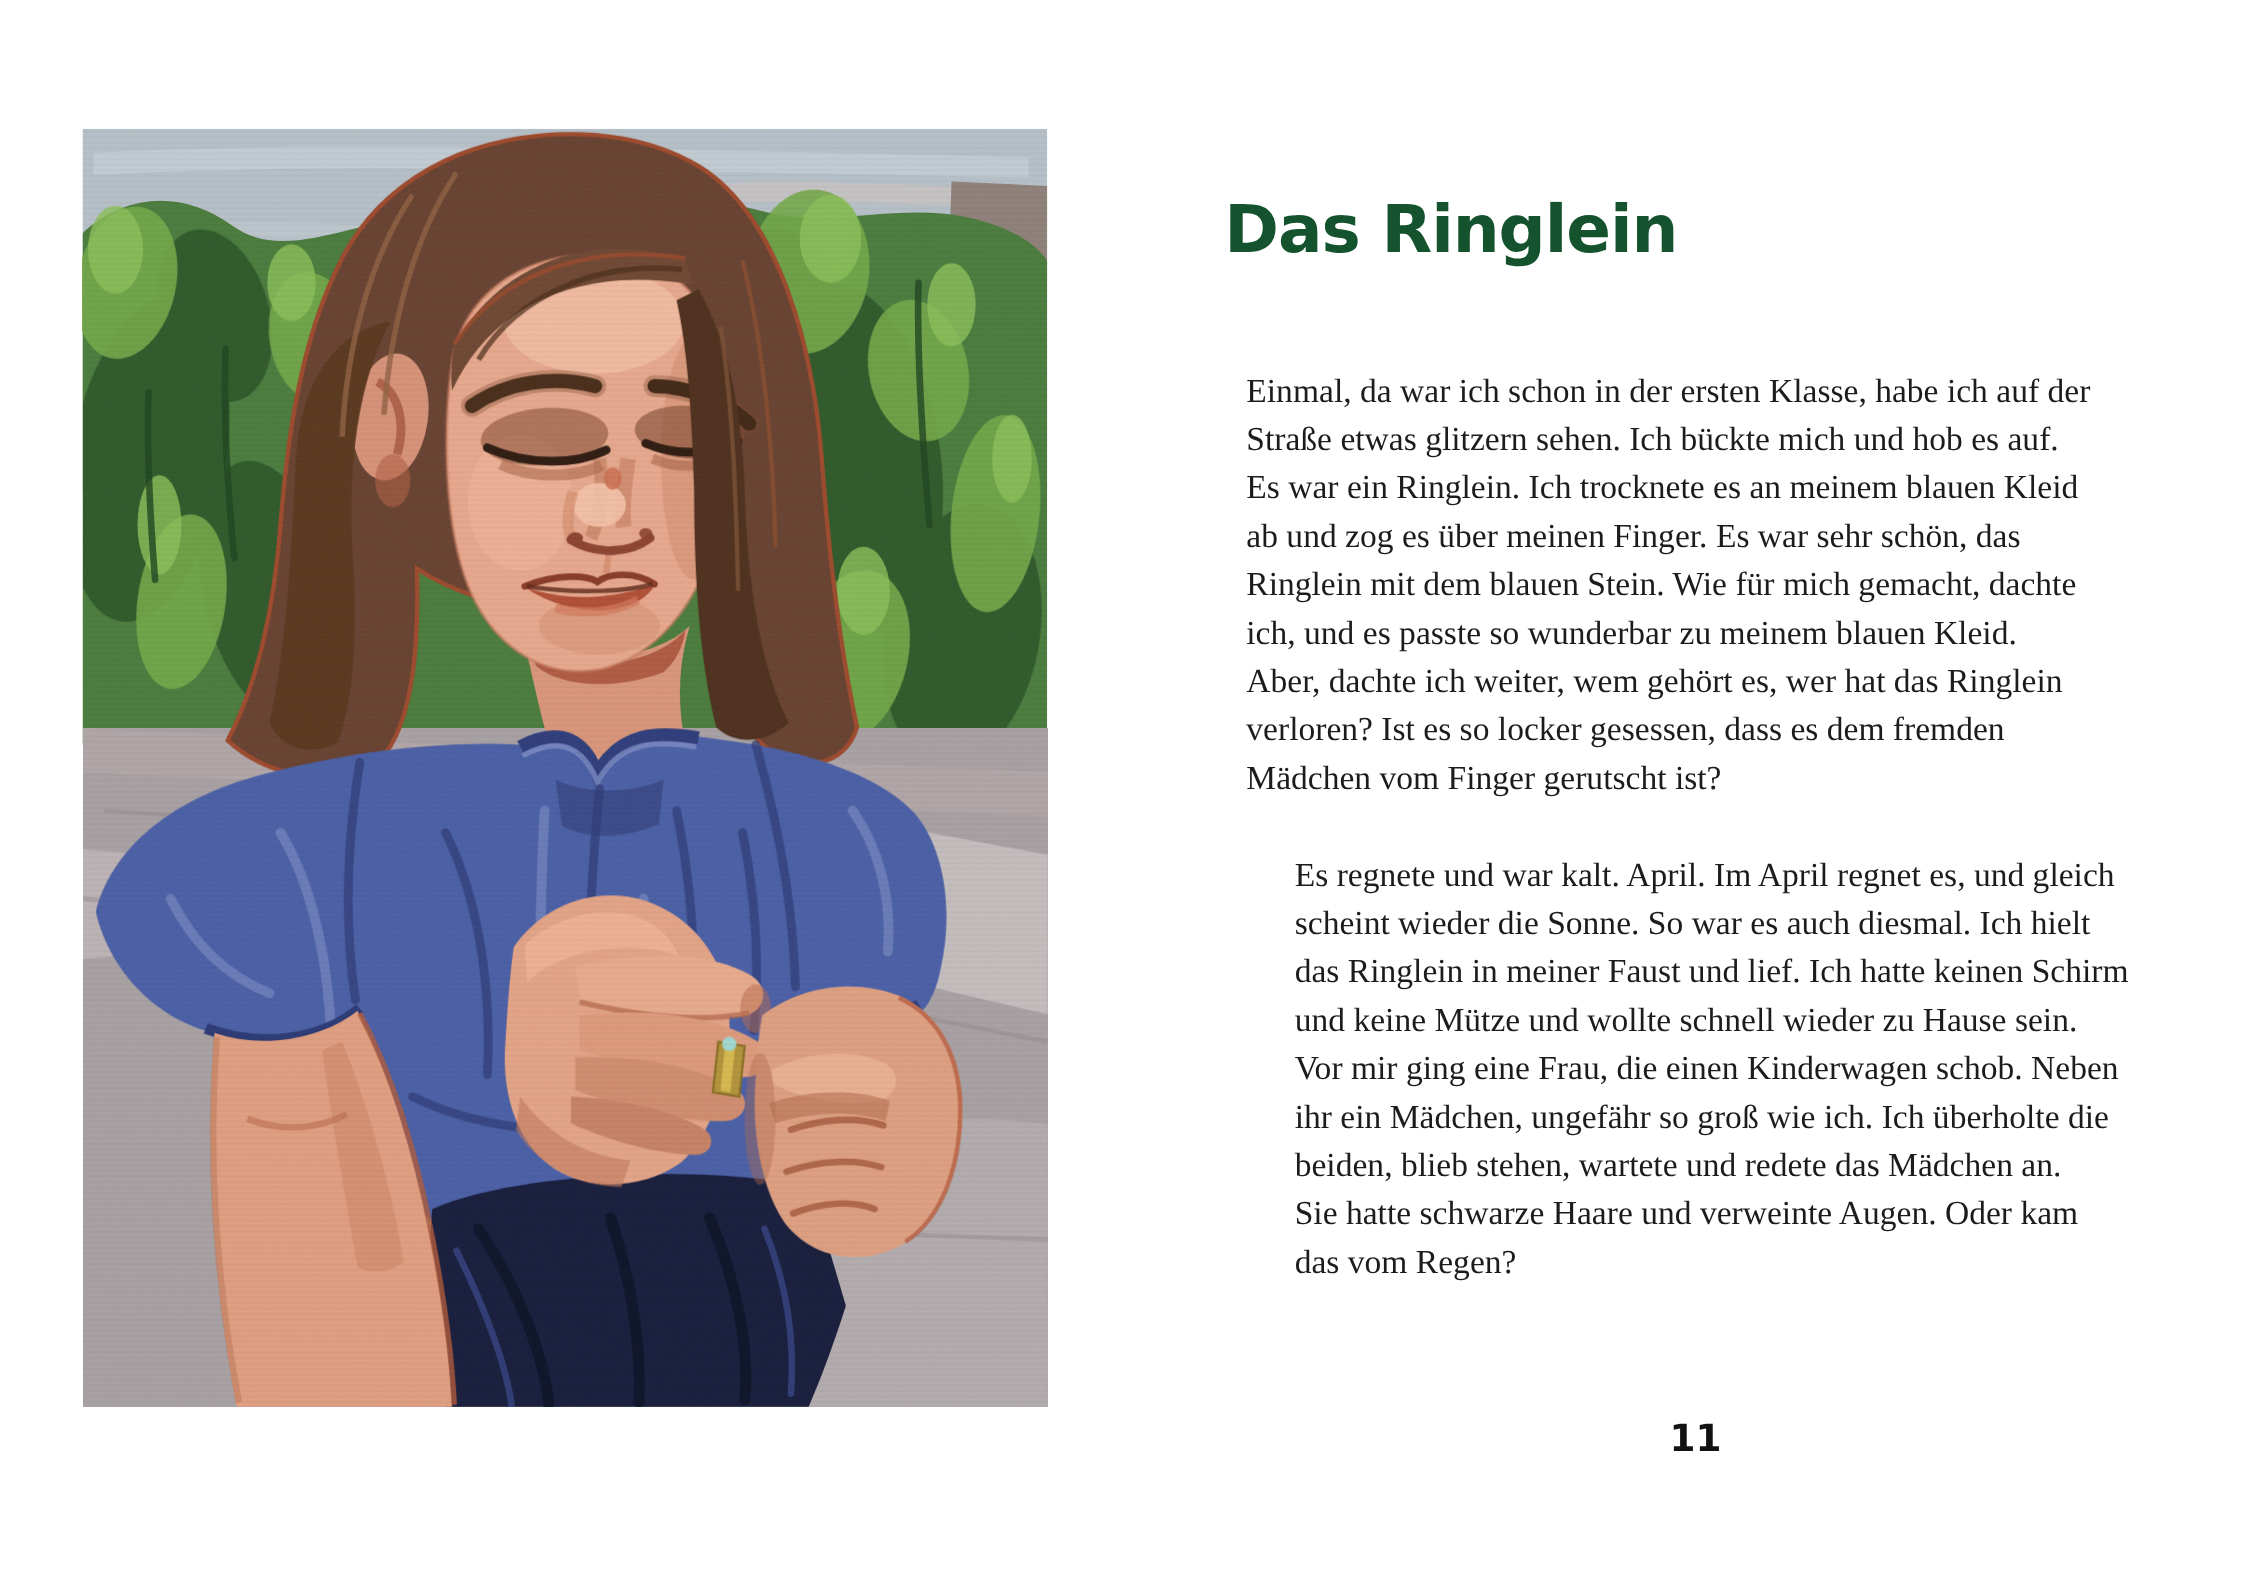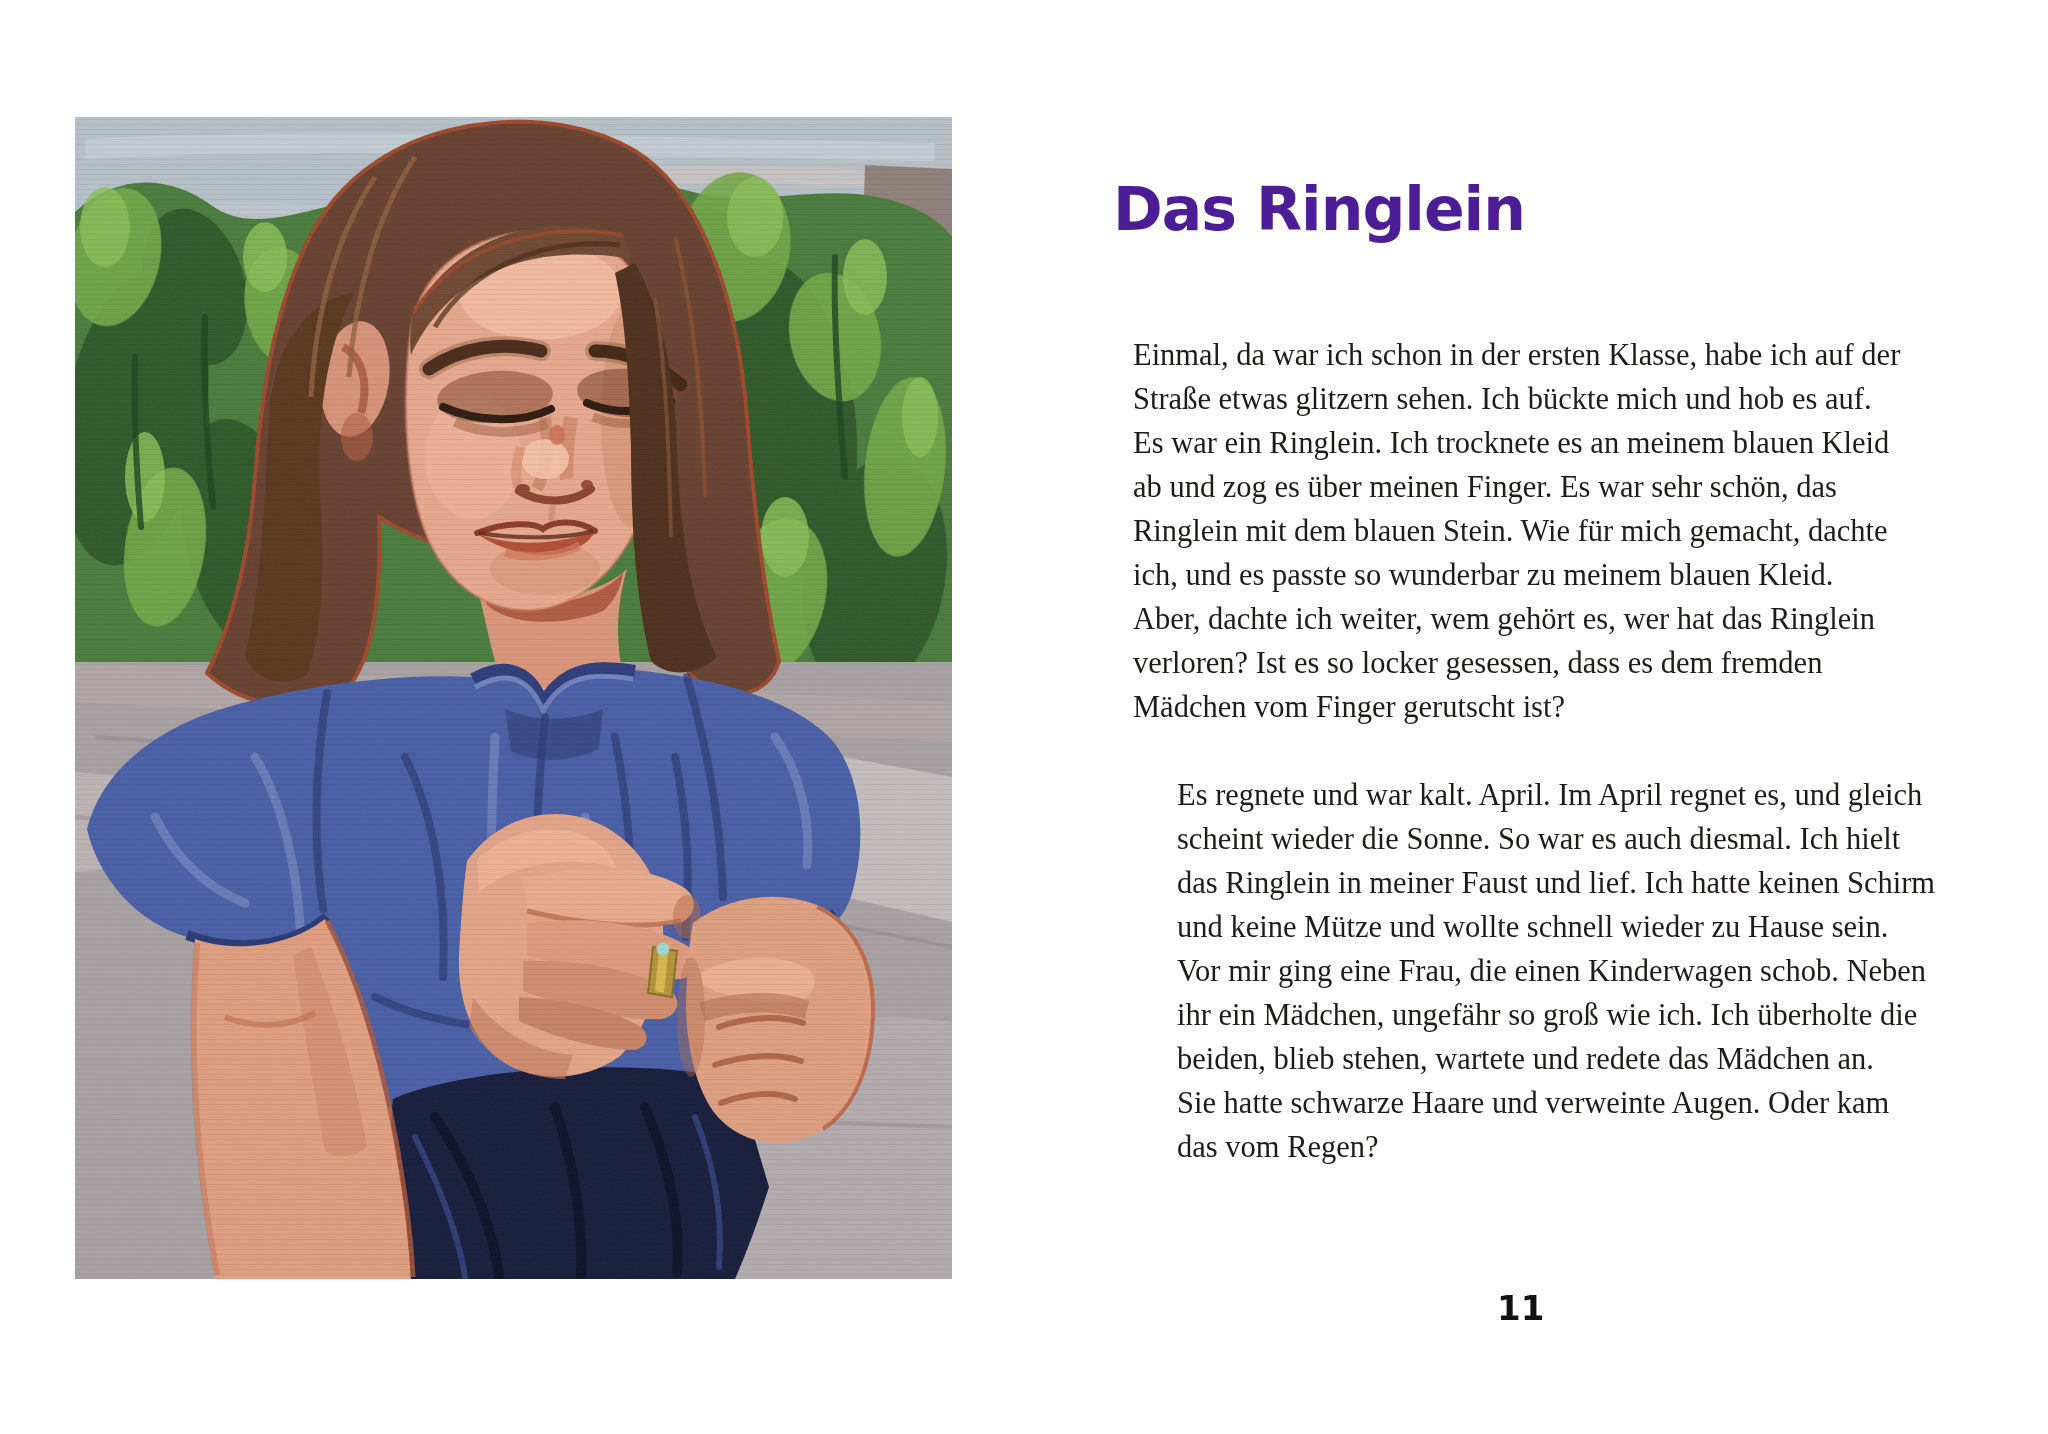--- a/index.html
+++ b/index.html
@@ -9,32 +9,32 @@
     font-family:"Liberation Serif", serif;
   }
   .art{
     position:absolute;left:75px;top:117px;width:877px;height:1162px;margin:0;
   }
   .art svg{display:block;width:100%;height:100%;}
   .title{
     position:absolute;left:1113px;top:178px;margin:0;
     font-family:"DejaVu Sans", sans-serif;
     font-weight:700;font-size:60px;line-height:1.05;
-    letter-spacing:-1px;color:#4c1d95;
+    letter-spacing:-1px;color:#14532d;
   }
   .para{
     position:absolute;left:1133px;width:860px;margin:0;
     font-family:Liberation Serif, serif;
     font-size:30.5px;line-height:44px;color:#1e1c1a;
     white-space:pre-line;
   }
   .para.p1{top:333px;}
   .para.p2{top:773px;margin-left:44px;}
   .pageno{
-    position:absolute;left:1497px;top:1288px;width:68px;text-align:left;
+    position:absolute;left:1497px;top:1288px;width:68px;text-align:right;
     font-family:"DejaVu Sans", sans-serif;
     font-weight:700;font-size:34px;color:#121212;
   }
 </style>
 </head>
 <body>
 
 <main>
 
   <figure class="art" role="img" aria-label="Oil painting of a girl with brown hair in a blue t-shirt, eyes lowered, holding a small golden ring with a little blue stone between the fingers of both hands; green hedge and grey wall in the background under a pale sky">

